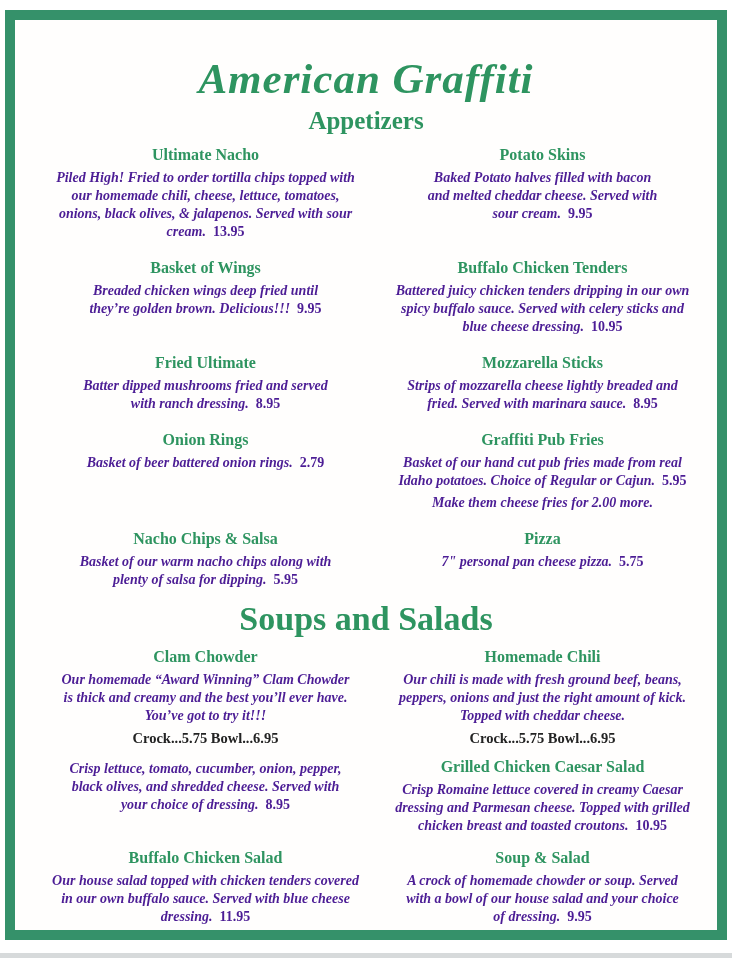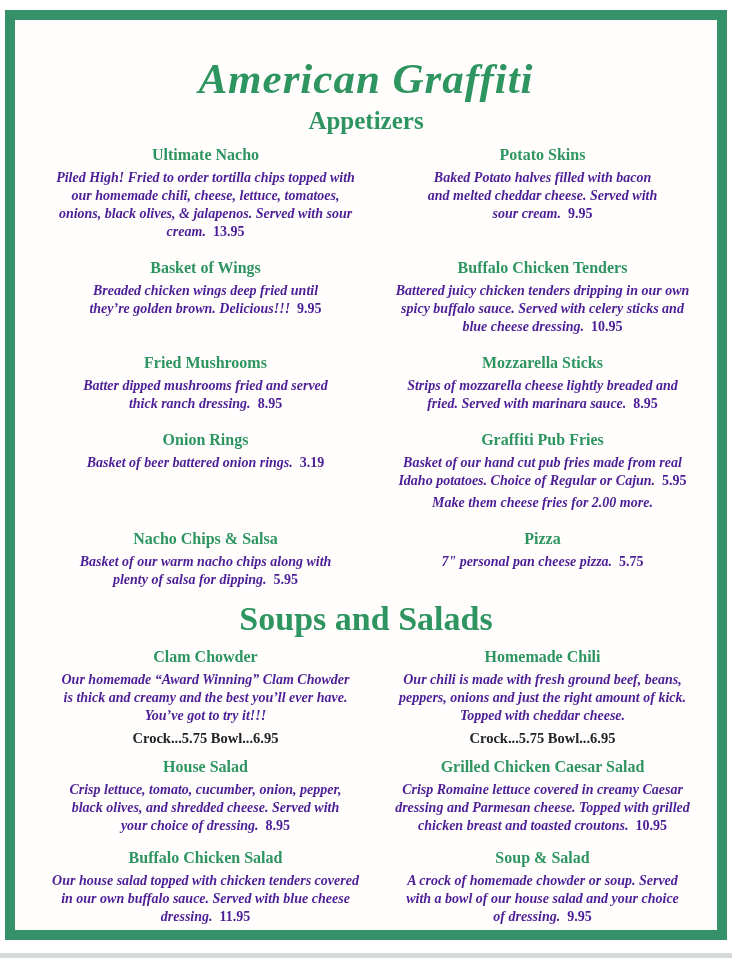--- a/index.html
+++ b/index.html
@@ -107,32 +107,32 @@
       <h3 class="iname">Basket of Wings</h3>
       <p class="idesc w260"><em>Breaded chicken wings deep fried until they’re golden brown.  Delicious!!!</em><span class="price">9.95</span></p>
     </div>
 
     <div class="item">
       <h3 class="iname">Buffalo Chicken Tenders</h3>
       <p class="idesc"><em>Battered juicy chicken tenders dripping in our own spicy buffalo sauce. Served with celery sticks and blue cheese dressing.</em><span class="price">10.95</span></p>
     </div>
 
     <div class="item">
-      <h3 class="iname">Fried Mushrooms</h3>
-      <p class="idesc w250"><em>Batter dipped mushrooms fried and served thick ranch dressing.</em><span class="price">8.95</span></p>
+      <h3 class="iname">Fried Ultimate</h3>
+      <p class="idesc w250"><em>Batter dipped mushrooms fried and served with ranch dressing.</em><span class="price">8.95</span></p>
     </div>
 
     <div class="item">
       <h3 class="iname">Mozzarella Sticks</h3>
       <p class="idesc w290"><em>Strips of mozzarella cheese lightly breaded and fried.  Served with marinara sauce.</em><span class="price">8.95</span></p>
     </div>
 
     <div class="item">
       <h3 class="iname">Onion Rings</h3>
-      <p class="idesc"><em>Basket of beer battered onion rings.</em><span class="price">3.19</span></p>
+      <p class="idesc"><em>Basket of beer battered onion rings.</em><span class="price">2.79</span></p>
     </div>
 
     <div class="item">
       <h3 class="iname">Graffiti Pub Fries</h3>
       <p class="idesc w310"><em>Basket of our hand cut pub fries made from real Idaho potatoes. Choice of Regular or Cajun.</em><span class="price">5.95</span></p>
       <p class="idesc w310"><em>Make them cheese fries for 2.00 more.</em></p>
     </div>
 
     <div class="item">
       <h3 class="iname">Nacho Chips &amp; Salsa</h3>
@@ -156,21 +156,20 @@
       <p class="price-line">Crock...5.75  Bowl...6.95</p>
     </div>
 
     <div class="item">
       <h3 class="iname">Homemade Chili</h3>
       <p class="idesc w320"><em>Our chili is made with fresh ground beef, beans, peppers, onions and just the right amount of kick. Topped with cheddar cheese.</em></p>
       <p class="price-line">Crock...5.75  Bowl...6.95</p>
     </div>
 
     <div class="item">
-      <h3 class="iname">House Salad</h3>
       <p class="idesc w290"><em>Crisp lettuce, tomato, cucumber, onion, pepper, black olives, and shredded cheese. Served with your choice of dressing.</em><span class="price">8.95</span></p>
     </div>
 
     <div class="item">
       <h3 class="iname">Grilled Chicken Caesar Salad</h3>
       <p class="idesc w320"><em>Crisp Romaine lettuce covered in creamy Caesar dressing and Parmesan cheese. Topped  with grilled chicken breast and toasted croutons.</em><span class="price">10.95</span></p>
     </div>
 
     <div class="item">
       <h3 class="iname">Buffalo Chicken Salad</h3>

